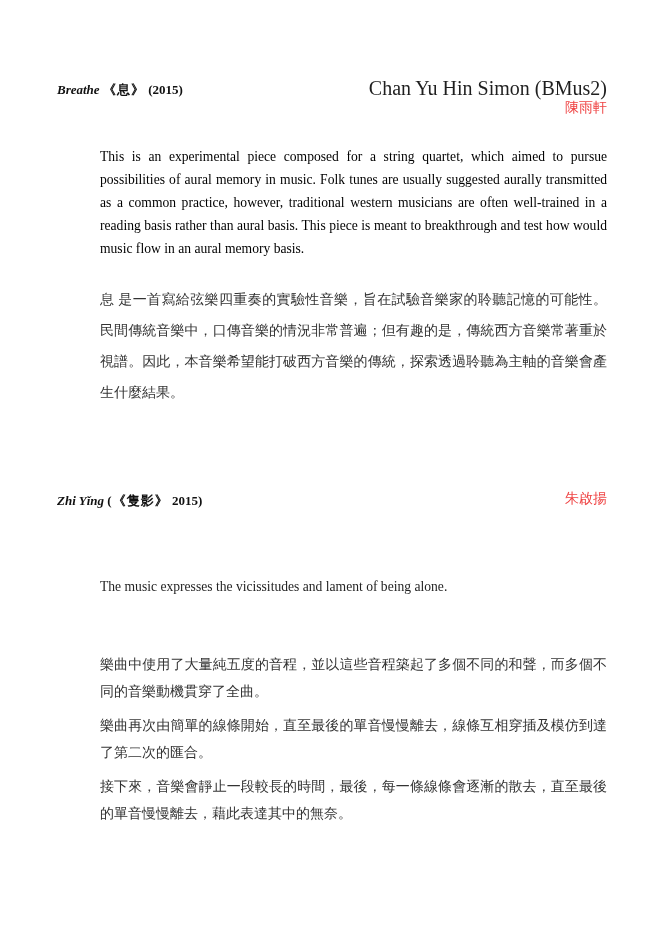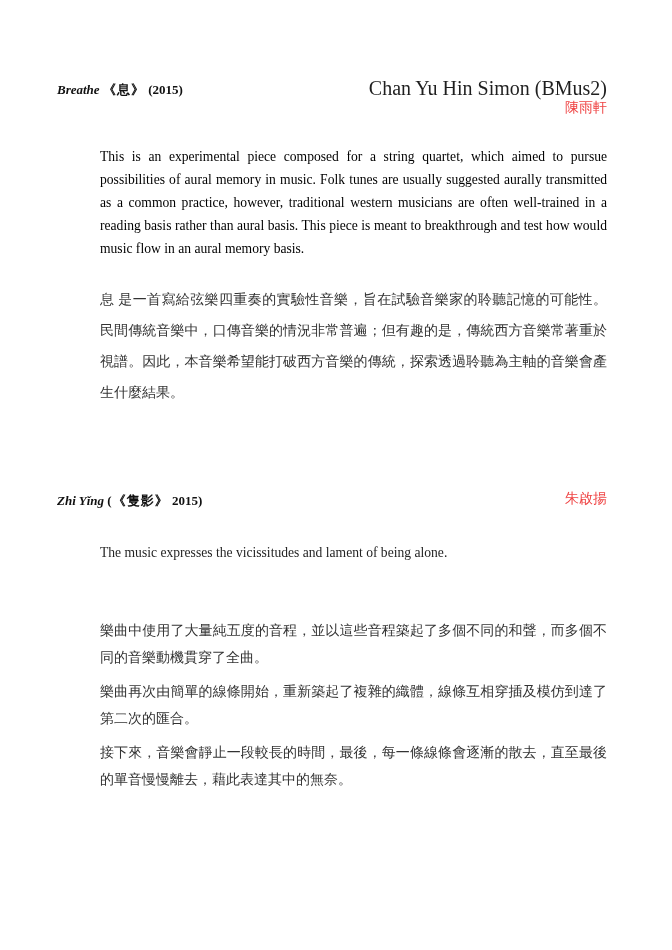--- a/index.html
+++ b/index.html
@@ -57,20 +57,21 @@
     font-size: 13.6px;
     line-height: 23px;
     text-align: justify;
     color: #000000;
   }
   .para-en {
     font-size: 13.6px;
     line-height: 23px;
     text-align: left;
     color: #242424;
+    margin-top: 34px;
   }
   .para-cn-1 {
     font-size: 14px;
     line-height: 31px;
     text-align: justify;
     color: #333;
   }
   .para-cn-2 {
     font-size: 14px;
     line-height: 27px;
@@ -120,16 +121,16 @@
   </div>
 
   <div class="gap-d"></div>
 
   <div class="body-indent para-en">The music expresses the vicissitudes and lament of being alone.</div>
   <div class="gap-e"></div>
 
   <div class="gap-f"></div>
 
   <div class="body-indent para-cn-2">樂曲中使用了大量純五度的音程，並以這些音程築起了多個不同的和聲，而多個不同的音樂動機貫穿了全曲。</div>
-  <div class="body-indent para-cn-2">樂曲再次由簡單的線條開始，重新築起了複雜的織體，線條互相穿插及模仿到達了第二次的匯合。</div>
+  <div class="body-indent para-cn-2">樂曲再次由簡單的線條開始，直至最後的單音慢慢離去，線條互相穿插及模仿到達了第二次的匯合。</div>
   <div class="body-indent para-cn-2">接下來，音樂會靜止一段較長的時間，最後，每一條線條會逐漸的散去，直至最後的單音慢慢離去，藉此表達其中的無奈。</div>
 
 </div>
 
 </body></html>

